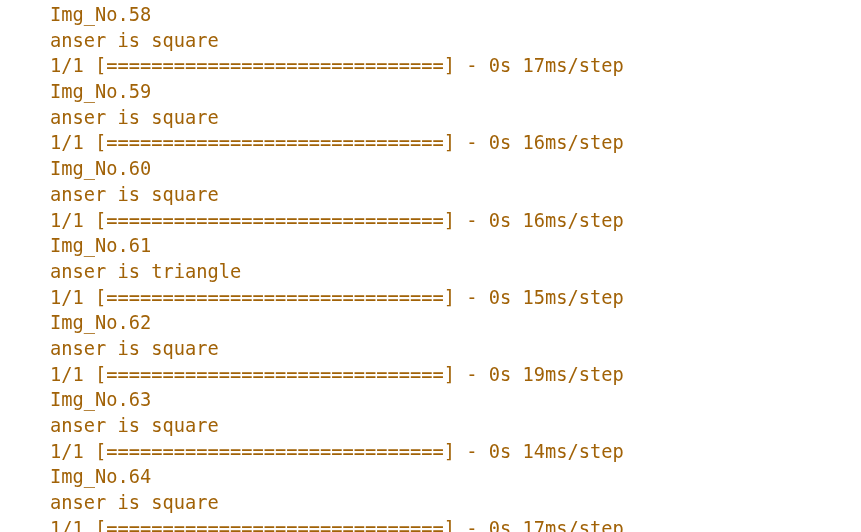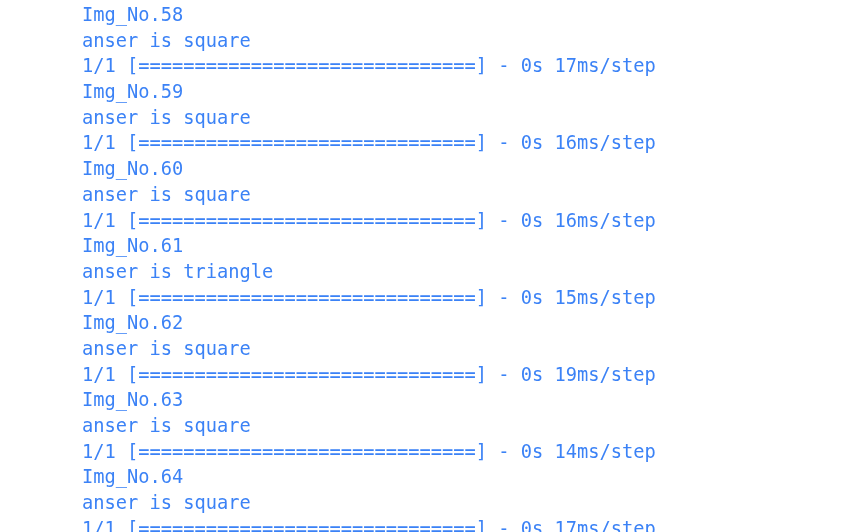--- a/index.html
+++ b/index.html
@@ -29,22 +29,21 @@
     letter-spacing: 0px;
     color: #000000;
     white-space: pre;
     font-weight: 400;
     -webkit-font-smoothing: none;
   }
   .log-line {
     display: block;
     height: 25.7px;
     white-space: pre;
-    color: #3b82f6;
-    margin-left: 32px;
+    color: #a16207;
   }
   .log-line.img-id { }
   .log-line.answer { }
   .log-line.progress { }
 </style>
 </head>
 <body>
 
 <div id="screen" style="background: rgb(255, 255, 255);">
   <pre id="console-output" style="color: rgb(0, 0, 0);"><span class="log-line img-id">Img_No.58</span><span class="log-line answer">anser is square</span><span class="log-line progress">1/1 [==============================] - 0s 17ms/step</span><span class="log-line img-id">Img_No.59</span><span class="log-line answer">anser is square</span><span class="log-line progress">1/1 [==============================] - 0s 16ms/step</span><span class="log-line img-id">Img_No.60</span><span class="log-line answer">anser is square</span><span class="log-line progress">1/1 [==============================] - 0s 16ms/step</span><span class="log-line img-id">Img_No.61</span><span class="log-line answer">anser is triangle</span><span class="log-line progress">1/1 [==============================] - 0s 15ms/step</span><span class="log-line img-id">Img_No.62</span><span class="log-line answer">anser is square</span><span class="log-line progress">1/1 [==============================] - 0s 19ms/step</span><span class="log-line img-id">Img_No.63</span><span class="log-line answer">anser is square</span><span class="log-line progress">1/1 [==============================] - 0s 14ms/step</span><span class="log-line img-id">Img_No.64</span><span class="log-line answer">anser is square</span><span class="log-line progress">1/1 [==============================] - 0s 17ms/step</span></pre>

